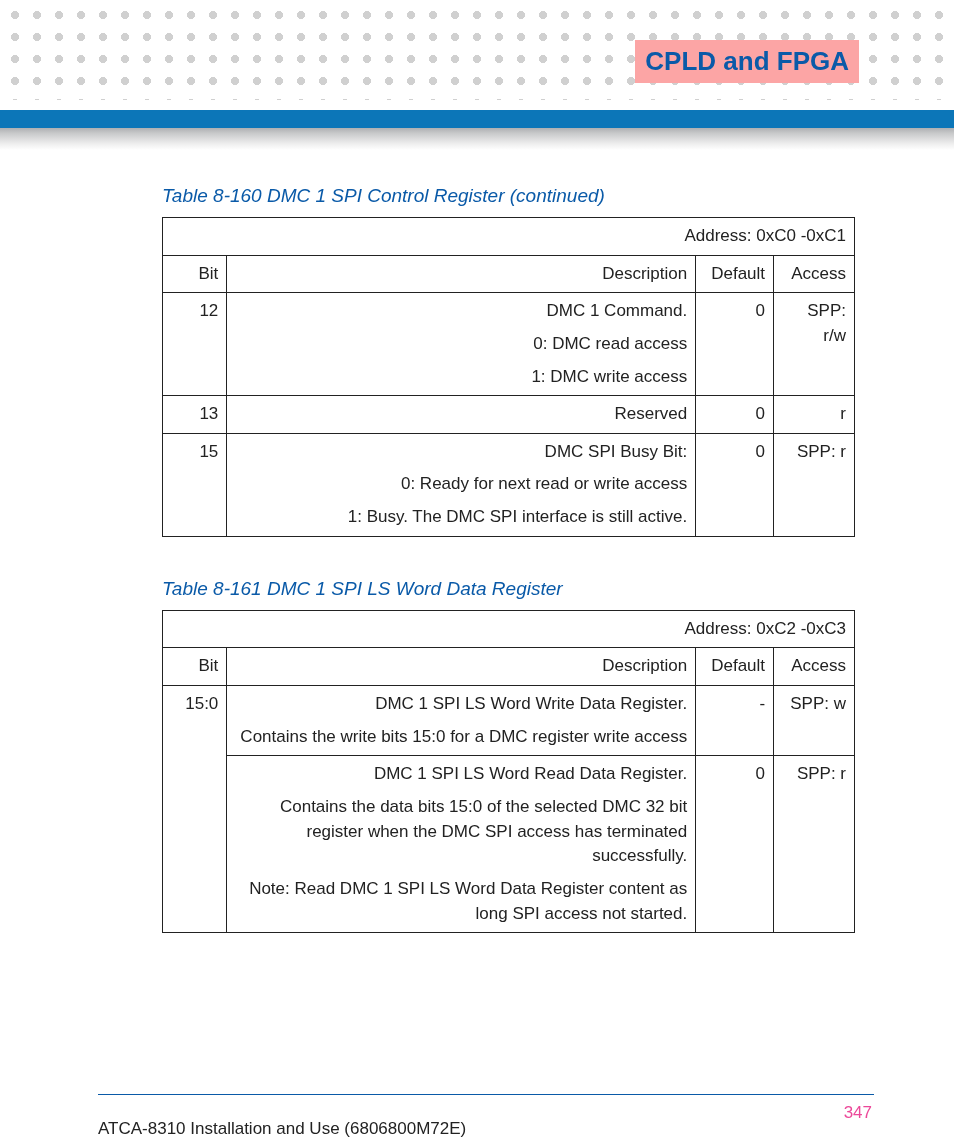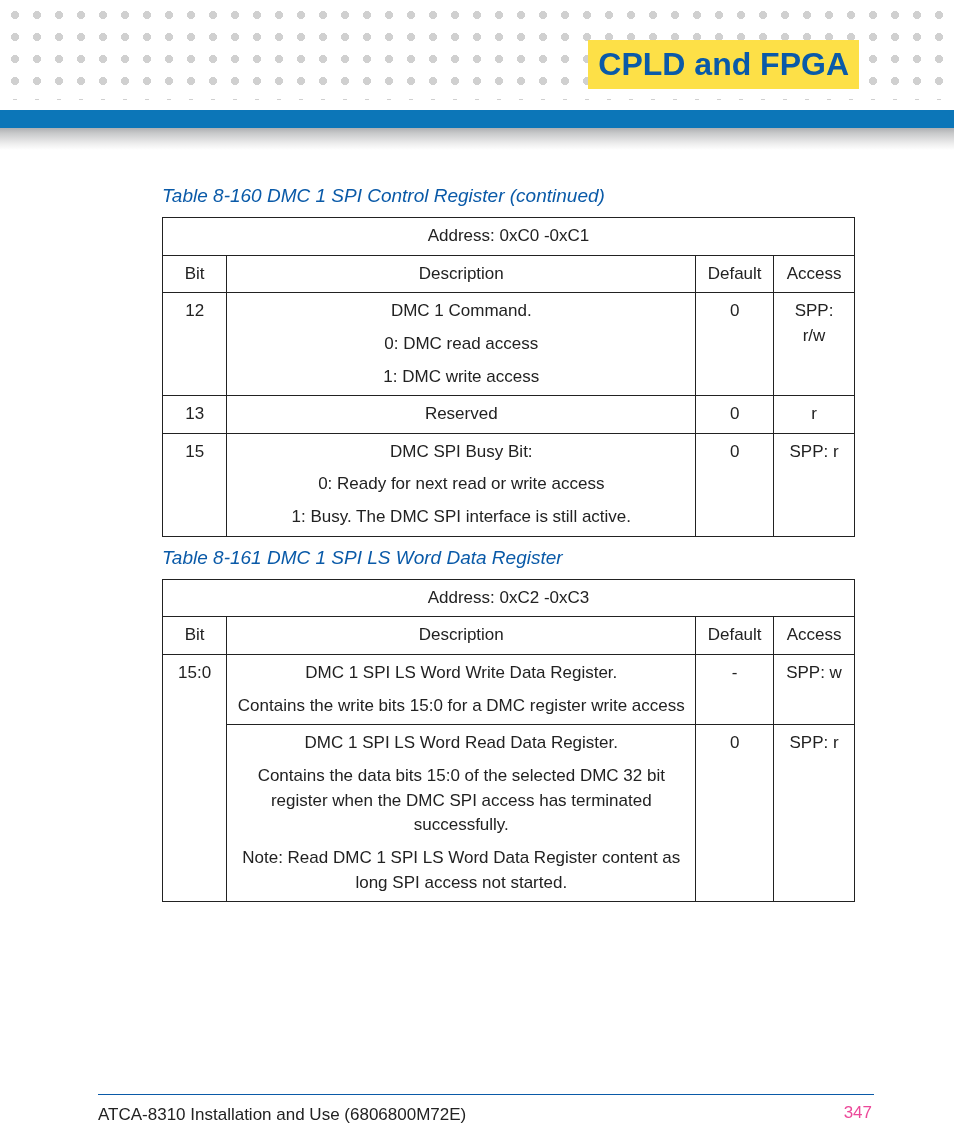--- a/index.html
+++ b/index.html
@@ -8,57 +8,57 @@
 
   
   .dots {
     position: absolute; left: 0; top: 0; width: 954px; height: 100px;
     background-image: radial-gradient(circle, #d0d0d0 4px, transparent 4px);
     background-size: 22px 22px;
     background-position: 4px 4px;
   }
   .chapter-title {
     position: absolute; right: 95px; top: 40px;
-    font-size: 32px; font-weight: 700; color: #0a5aa8;
-    background: #fde047; padding: 6px 10px 6px 10px;
+    font-size: 26px; font-weight: 700; color: #0a5aa8;
+    background: #fca5a5; padding: 6px 10px 6px 10px;
   }
   .blue-bar {
     position: absolute; left: 0; top: 110px; width: 954px; height: 18px;
     background: #0c76b8;
   }
   .shadow-bar {
     position: absolute; left: 0; top: 128px; width: 954px; height: 22px;
     background: linear-gradient(180deg, #aeb0b2 0%, #c9cacb 25%, #ededed 70%, #ffffff 100%);
   }
 
   .content { position: absolute; left: 82px; top: 185px; width: 776px; }
 
   .caption {
     color: #0a5aa8; font-style: italic; font-size: 19px; font-weight: 500;
     margin: 0 0 10px 80px;
   }
-  .caption2 { margin-top: 10px; }
+  .caption2 { margin-top: 41px; }
 
   table.reg {
     border-collapse: collapse; width: 693px; margin-left: 80px; font-size: 17px;
   }
   table.reg td, table.reg th {
-    border: 1px solid #222; padding: 6px 8px; text-align: center; vertical-align: top;
+    border: 1px solid #222; padding: 6px 8px; text-align: right; vertical-align: top;
     font-weight: 400; line-height: 1.45;
   }
   .col-bit { width: 62px; }
   .col-desc { width: 452px; }
   .col-def { width: 75px; }
   .col-acc { width: 78px; }
 
   .desc-block div + div { margin-top: 8px; }
 
   
   .foot-rule { position: absolute; left: 98px; bottom: 50px; width: 776px; height: 1px; background: #0a5aa8; }
-  .foot-left { position: absolute; left: 98px; bottom: 20px; font-size: 17px; color: #222; }
+  .foot-left { position: absolute; left: 98px; bottom: 6px; font-size: 17px; color: #222; }
   .foot-right { position: absolute; right: 82px; bottom: 22px; font-size: 17px; color: #ec4899; }
 </style>
 </head>
 <body>
 
 <div class="page">
   <div class="dots"></div>
   <div class="chapter-title">CPLD and FPGA</div>
   <div class="blue-bar"></div>
   <div class="shadow-bar"></div>

